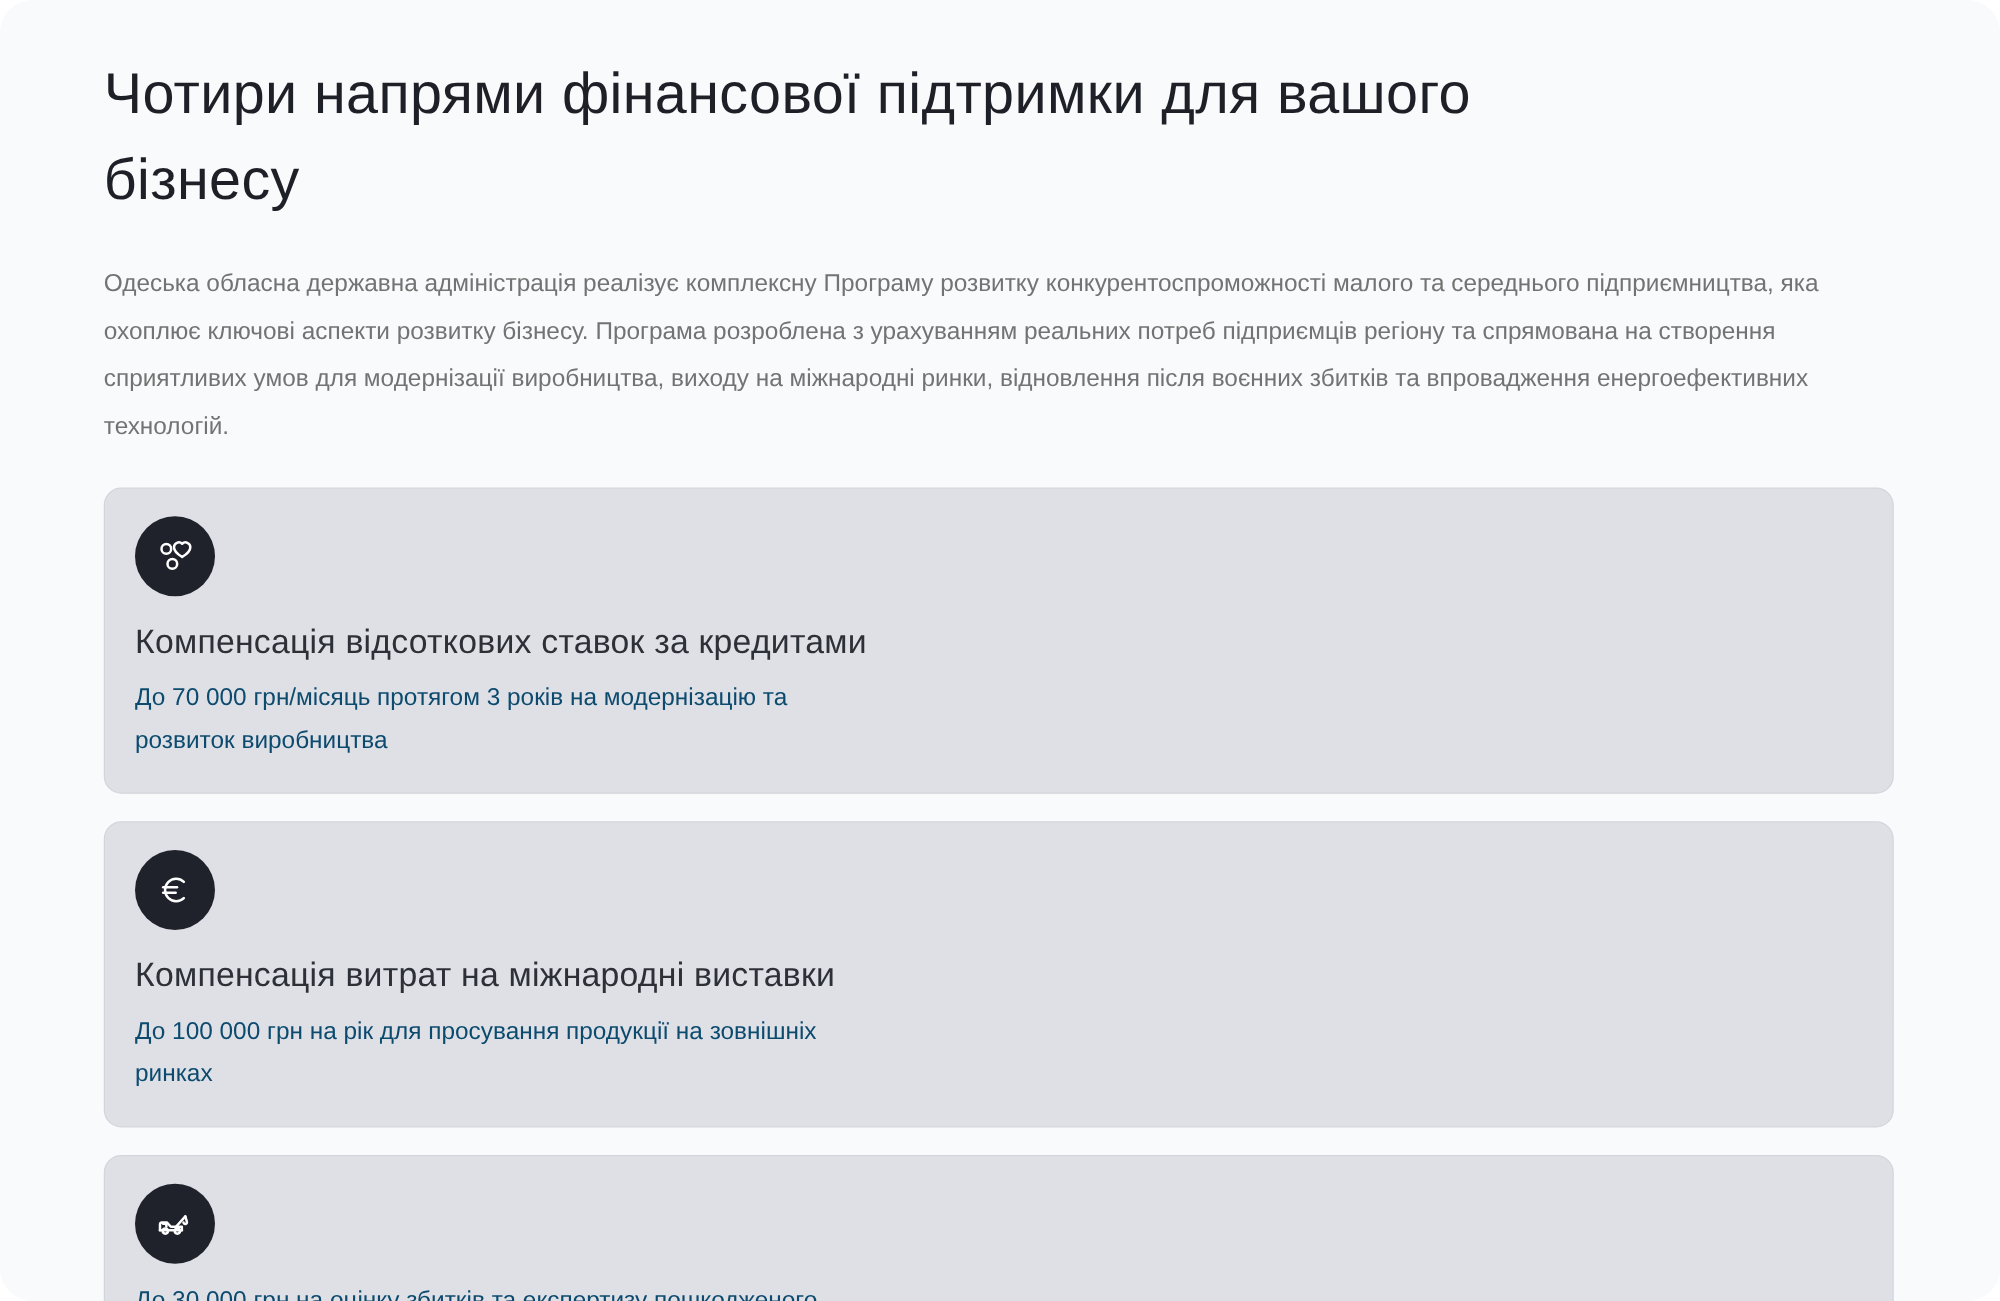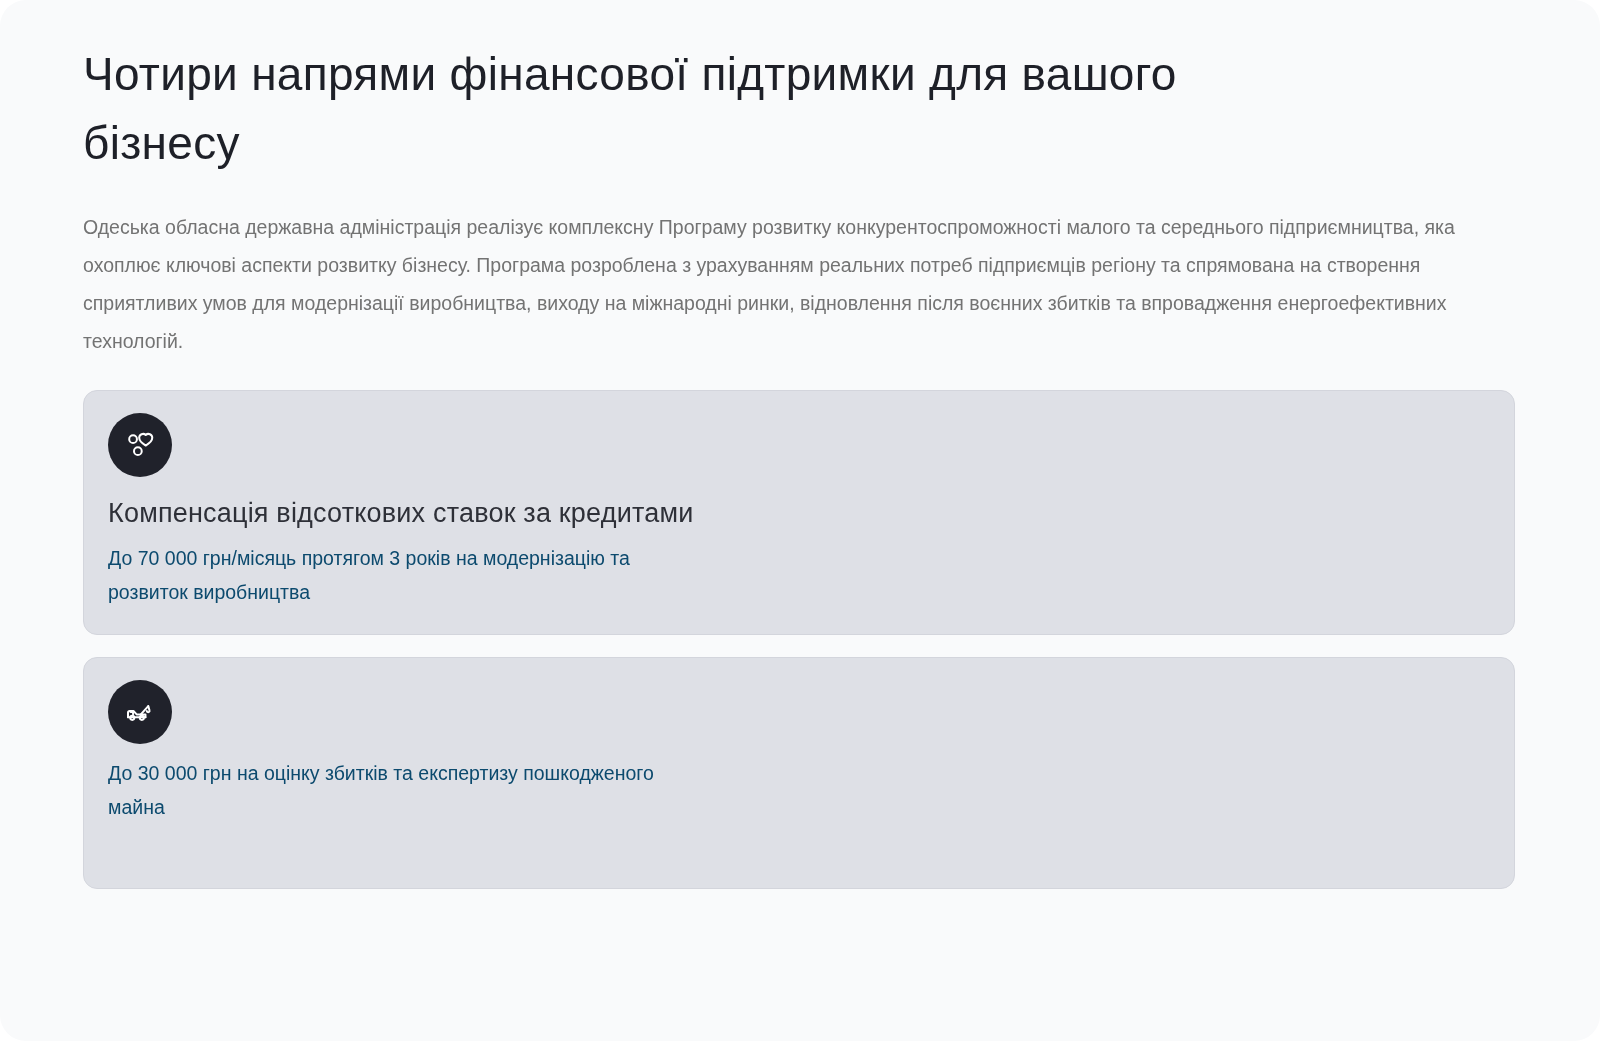--- a/index.html
+++ b/index.html
@@ -106,20 +106,31 @@
           <svg viewBox="0 0 24 24" aria-hidden="true">
             <circle cx="6.8" cy="7.6" r="2.9"></circle>
             <circle cx="10.4" cy="16.6" r="2.9"></circle>
             <path d="M16.3 12.4c2.4-1.4 4.9-3.3 4.9-5.8a2.9 2.9 0 0 0-4.9-2.1 2.9 2.9 0 0 0-4.9 2.1c0 2.5 2.5 4.4 4.9 5.8z"></path>
           </svg>
         </div>
         <h2 class="card-title">Компенсація відсоткових ставок за кредитами</h2>
         <p class="card-desc">До 70 000 грн/місяць протягом 3 років на модернізацію та розвиток виробництва</p>
       </article>
 
+      <article class="card">
+        <div class="icon-circle">
+          <svg viewBox="0 0 24 24" aria-hidden="true">
+            <path d="M17.3 7.1a6.7 6.7 0 1 0 0 9.8"></path>
+            <path d="M4.9 10.4h8.3"></path>
+            <path d="M4.9 13.6h7.5"></path>
+          </svg>
+        </div>
+        <h2 class="card-title">Компенсація витрат на міжнародні виставки</h2>
+        <p class="card-desc">До 100 000 грн на рік для просування продукції на зовнішніх ринках</p>
+      </article>
 
       <article class="card">
         <div class="icon-circle">
           <svg viewBox="0 0 24 24" aria-hidden="true">
             <path d="M3 15.9v-3.6a1.1 1.1 0 0 1 1.1-1.1h3l2.4 2.6h6.6v2.1"></path>
             <path d="M3 15.9h13.1"></path>
             <circle cx="6.2" cy="16.4" r="1.55"></circle>
             <circle cx="13.4" cy="16.4" r="1.55"></circle>
             <path d="M12.6 13.8l5.6-6.2"></path>
             <path d="M18.2 7.6l.9 3.1a1.05 1.05 0 1 1-2 .6"></path>

